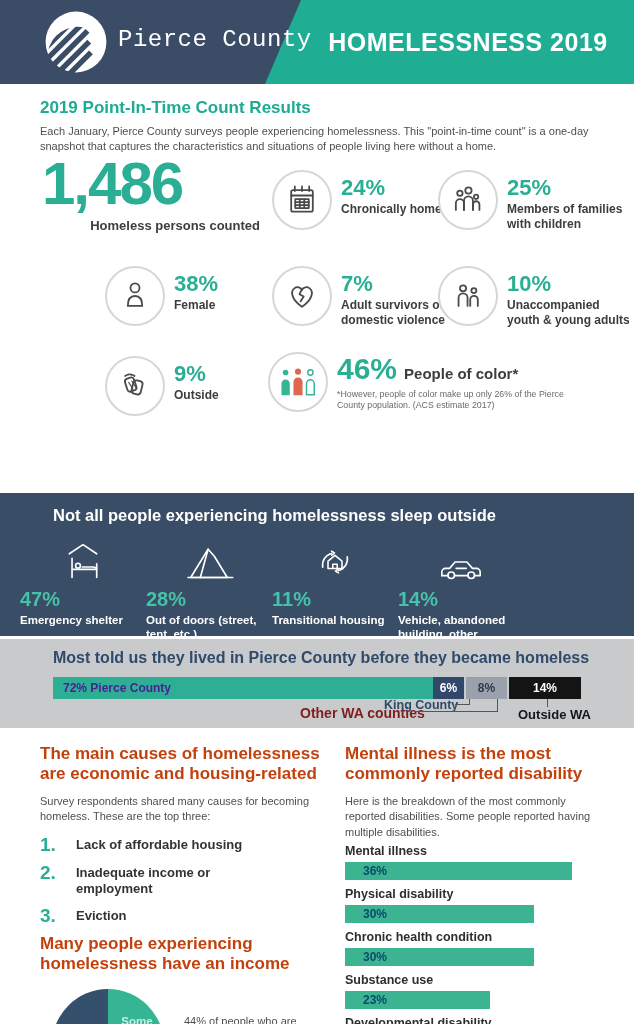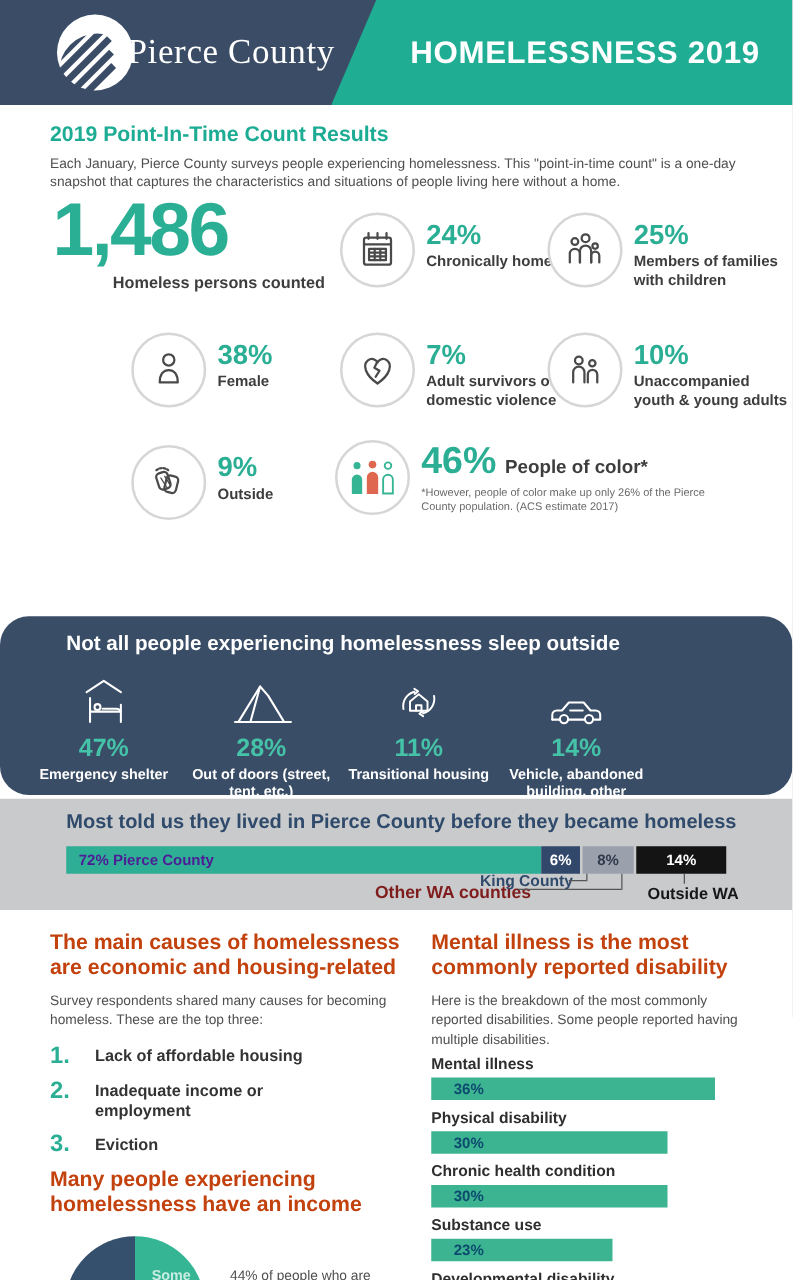--- a/index.html
+++ b/index.html
@@ -4,22 +4,22 @@
 <style>
   html,body{margin:0;padding:0;background:#e8e8e8;}
   .page{position:relative;width:634px;height:1024px;background:#fff;overflow:hidden;
         font-family:"Liberation Sans",sans-serif;color:#4a4a4a;}
 
   
   .header{position:relative;height:84px;background:#3b4d66;overflow:hidden;}
   .hdr-wedge{position:absolute;left:265px;top:0;width:380px;height:84px;background:#1fae94;
              clip-path:polygon(36px 0,100% 0,100% 100%,0 100%);}
   .logo{position:absolute;left:44px;top:10px;width:64px;height:64px;}
-  .brand{position:absolute;left:102px;top:26px;color:#fff;
-         font-family:Liberation Serif, serif;font-size:28px;letter-spacing:.5px;}
+  .brand{position:absolute;left:118px;top:26px;color:#fff;
+         font-family:Liberation Mono, monospace;font-size:24px;letter-spacing:.5px;}
   .hdr-title{position:absolute;left:318px;top:28px;width:300px;text-align:center;color:#fff;
              font-size:25px;font-weight:bold;letter-spacing:.5px;}
 
   
   .intro{position:relative;height:409px;background:#fff;}
   .intro h1{position:absolute;left:40px;top:14px;margin:0;font-size:17px;color:#1cab93;}
   .intro-body{position:absolute;left:40px;top:40px;width:552px;font-size:11px;line-height:1.4;color:#4f4f4f;}
   .big-count{position:absolute;left:42px;top:70px;width:218px;}
   .big-num{font-size:60px;font-weight:bold;color:#2aae94;letter-spacing:-2px;line-height:1;}
   .big-label{display:block;text-align:right;margin-top:4px;font-size:13px;font-weight:bold;color:#3d3d3d;}
@@ -28,24 +28,24 @@
         display:flex;align-items:center;justify-content:center;background:#fff;}
   .stat-txt{margin-left:9px;padding-top:6px;}
   .pct{display:block;font-size:22px;font-weight:bold;color:#2aae94;line-height:1.05;}
   .slabel{display:block;margin-top:3px;font-size:12px;font-weight:bold;color:#3d3d3d;line-height:1.25;max-width:135px;}
   .stat-wide .pct-big{font-size:30px;font-weight:bold;color:#2aae94;line-height:1;}
   .stat-wide .inline-label{font-size:15px;font-weight:bold;color:#3d3d3d;margin-left:7px;}
   .footnote{display:block;margin-top:5px;font-size:8.8px;color:#6a6a6a;line-height:1.3;max-width:230px;font-weight:normal;}
   .icon-svg{stroke:#4a4a4a;fill:none;stroke-width:2;stroke-linecap:round;stroke-linejoin:round;}
 
   
-  .sleep{position:relative;height:143px;background:#3a4d66;color:#fff;border-radius:23px;}
+  .sleep{position:relative;height:143px;background:#3a4d66;color:#fff;}
   .sleep h2{position:absolute;left:53px;top:13px;margin:0;font-size:16.5px;color:#fff;}
   .sleep-cols{position:absolute;left:20px;top:46px;display:flex;}
-  .sleep-col{width:126px;text-align:center;}
+  .sleep-col{width:126px;}
   .sleep-icon{height:44px;display:flex;align-items:flex-end;justify-content:center;}
   .sleep-icon svg{stroke:#fff;fill:none;stroke-width:1.8;stroke-linecap:round;stroke-linejoin:round;}
   .sleep-pct{margin-top:5px;font-size:20px;font-weight:bold;color:#45c3a8;}
   .sleep-label{margin-top:2px;font-size:11.5px;font-weight:bold;line-height:1.25;}
 
   .gap{height:3px;background:#fff;}
 
   
   .residence{position:relative;height:89px;background:#c9cacc;}
   .residence h2{position:absolute;left:53px;top:10px;margin:0;font-size:16px;color:#2f4a6b;}

